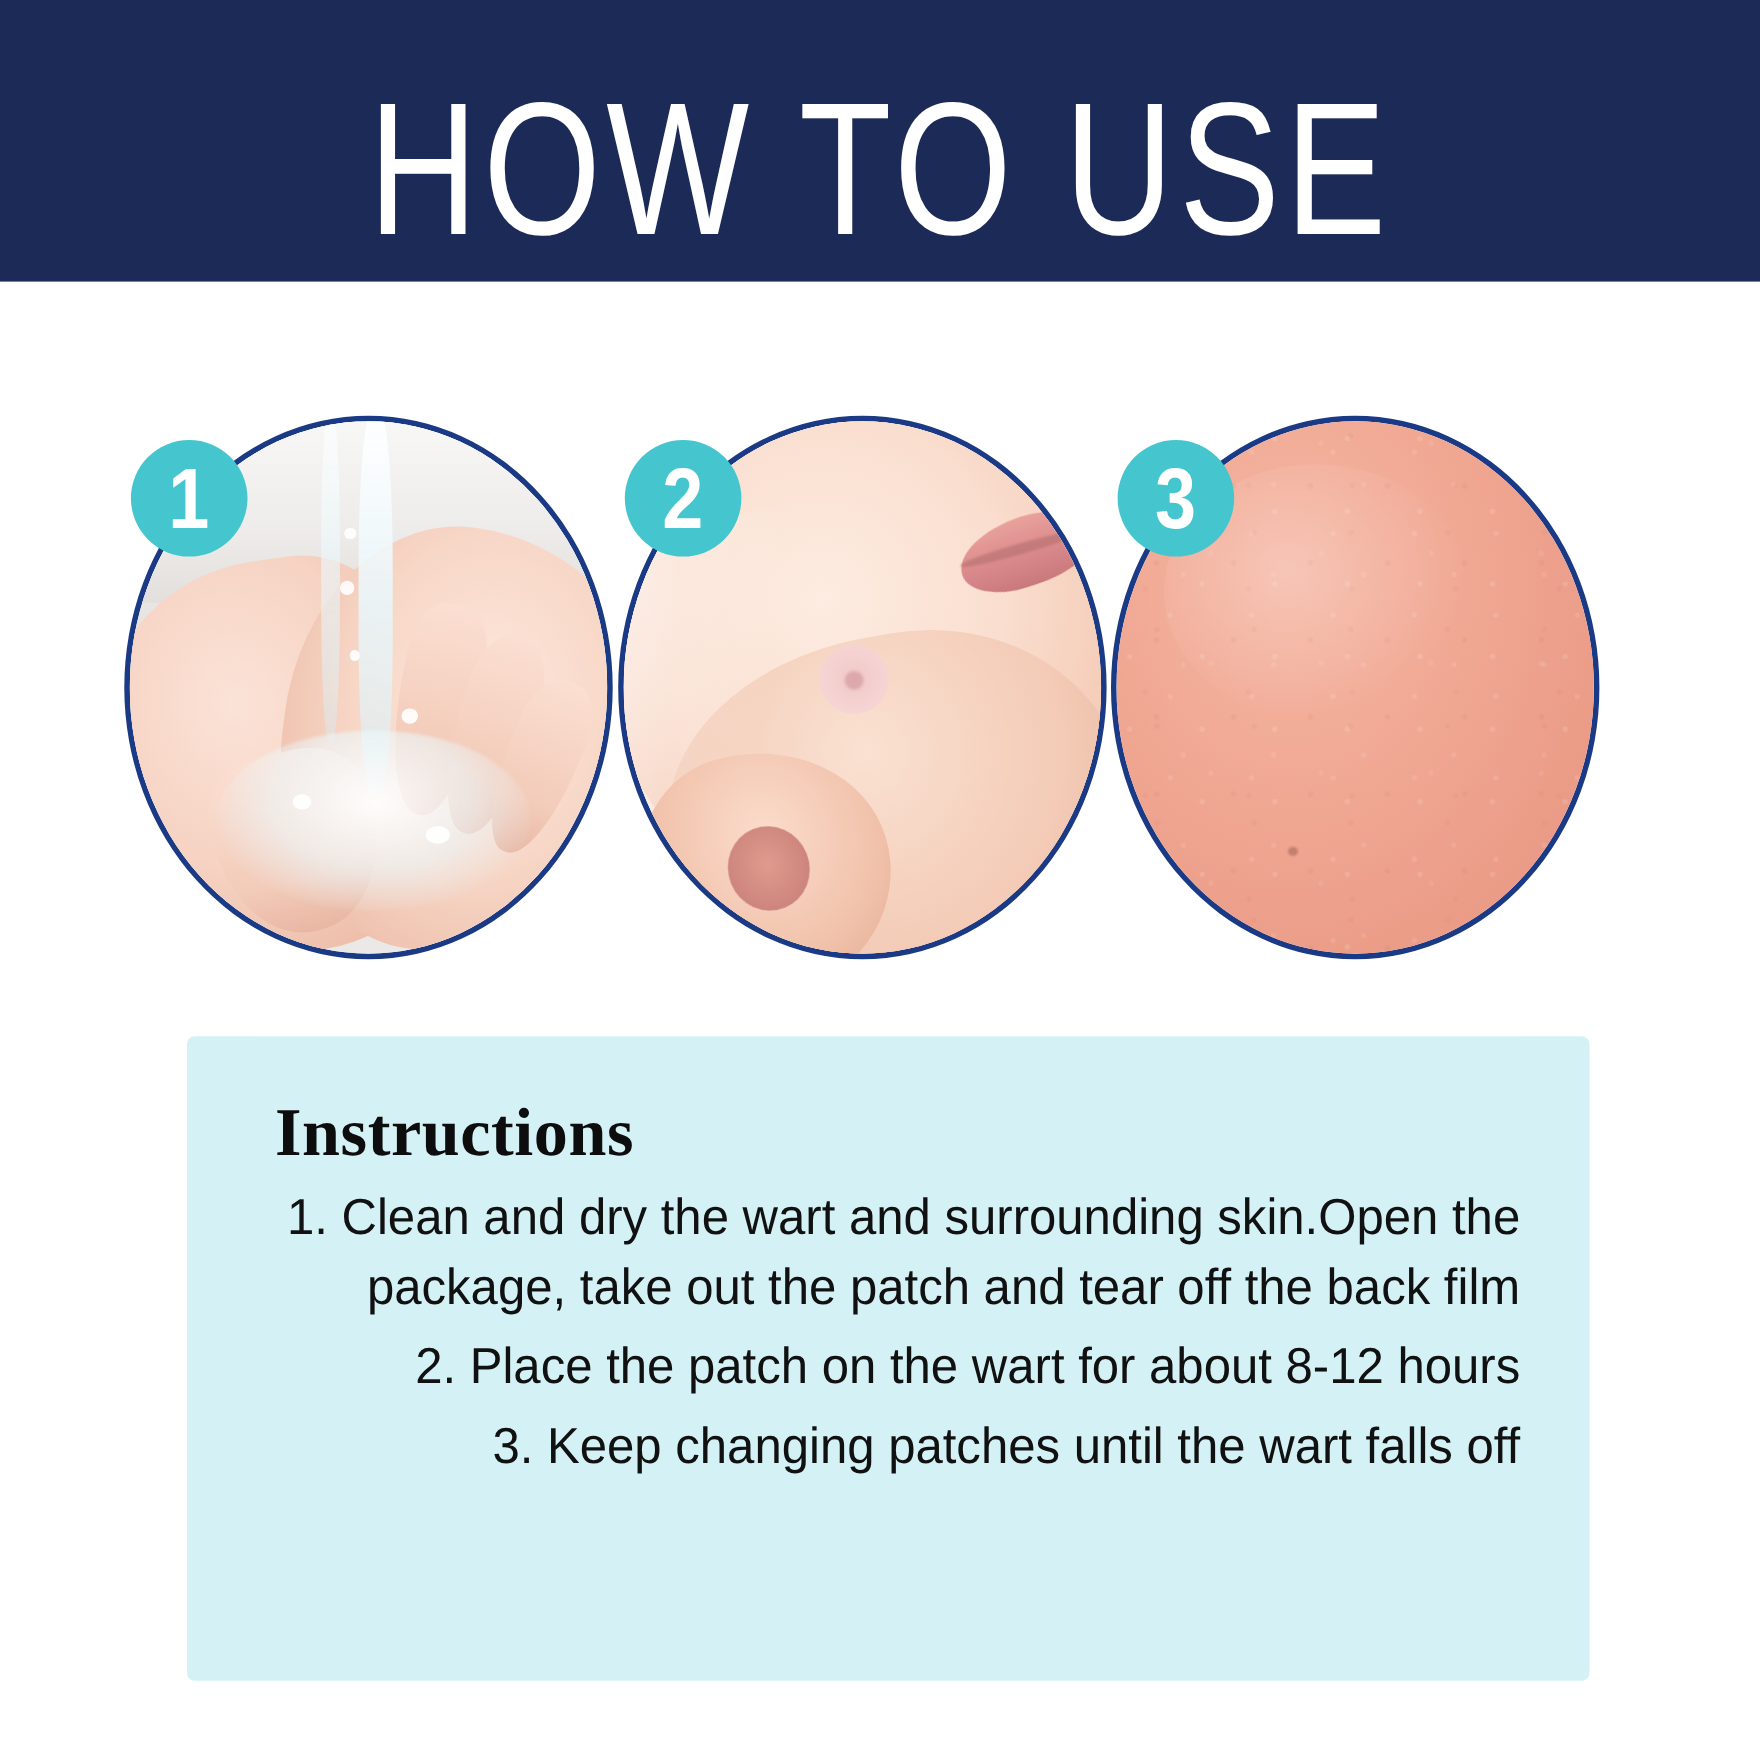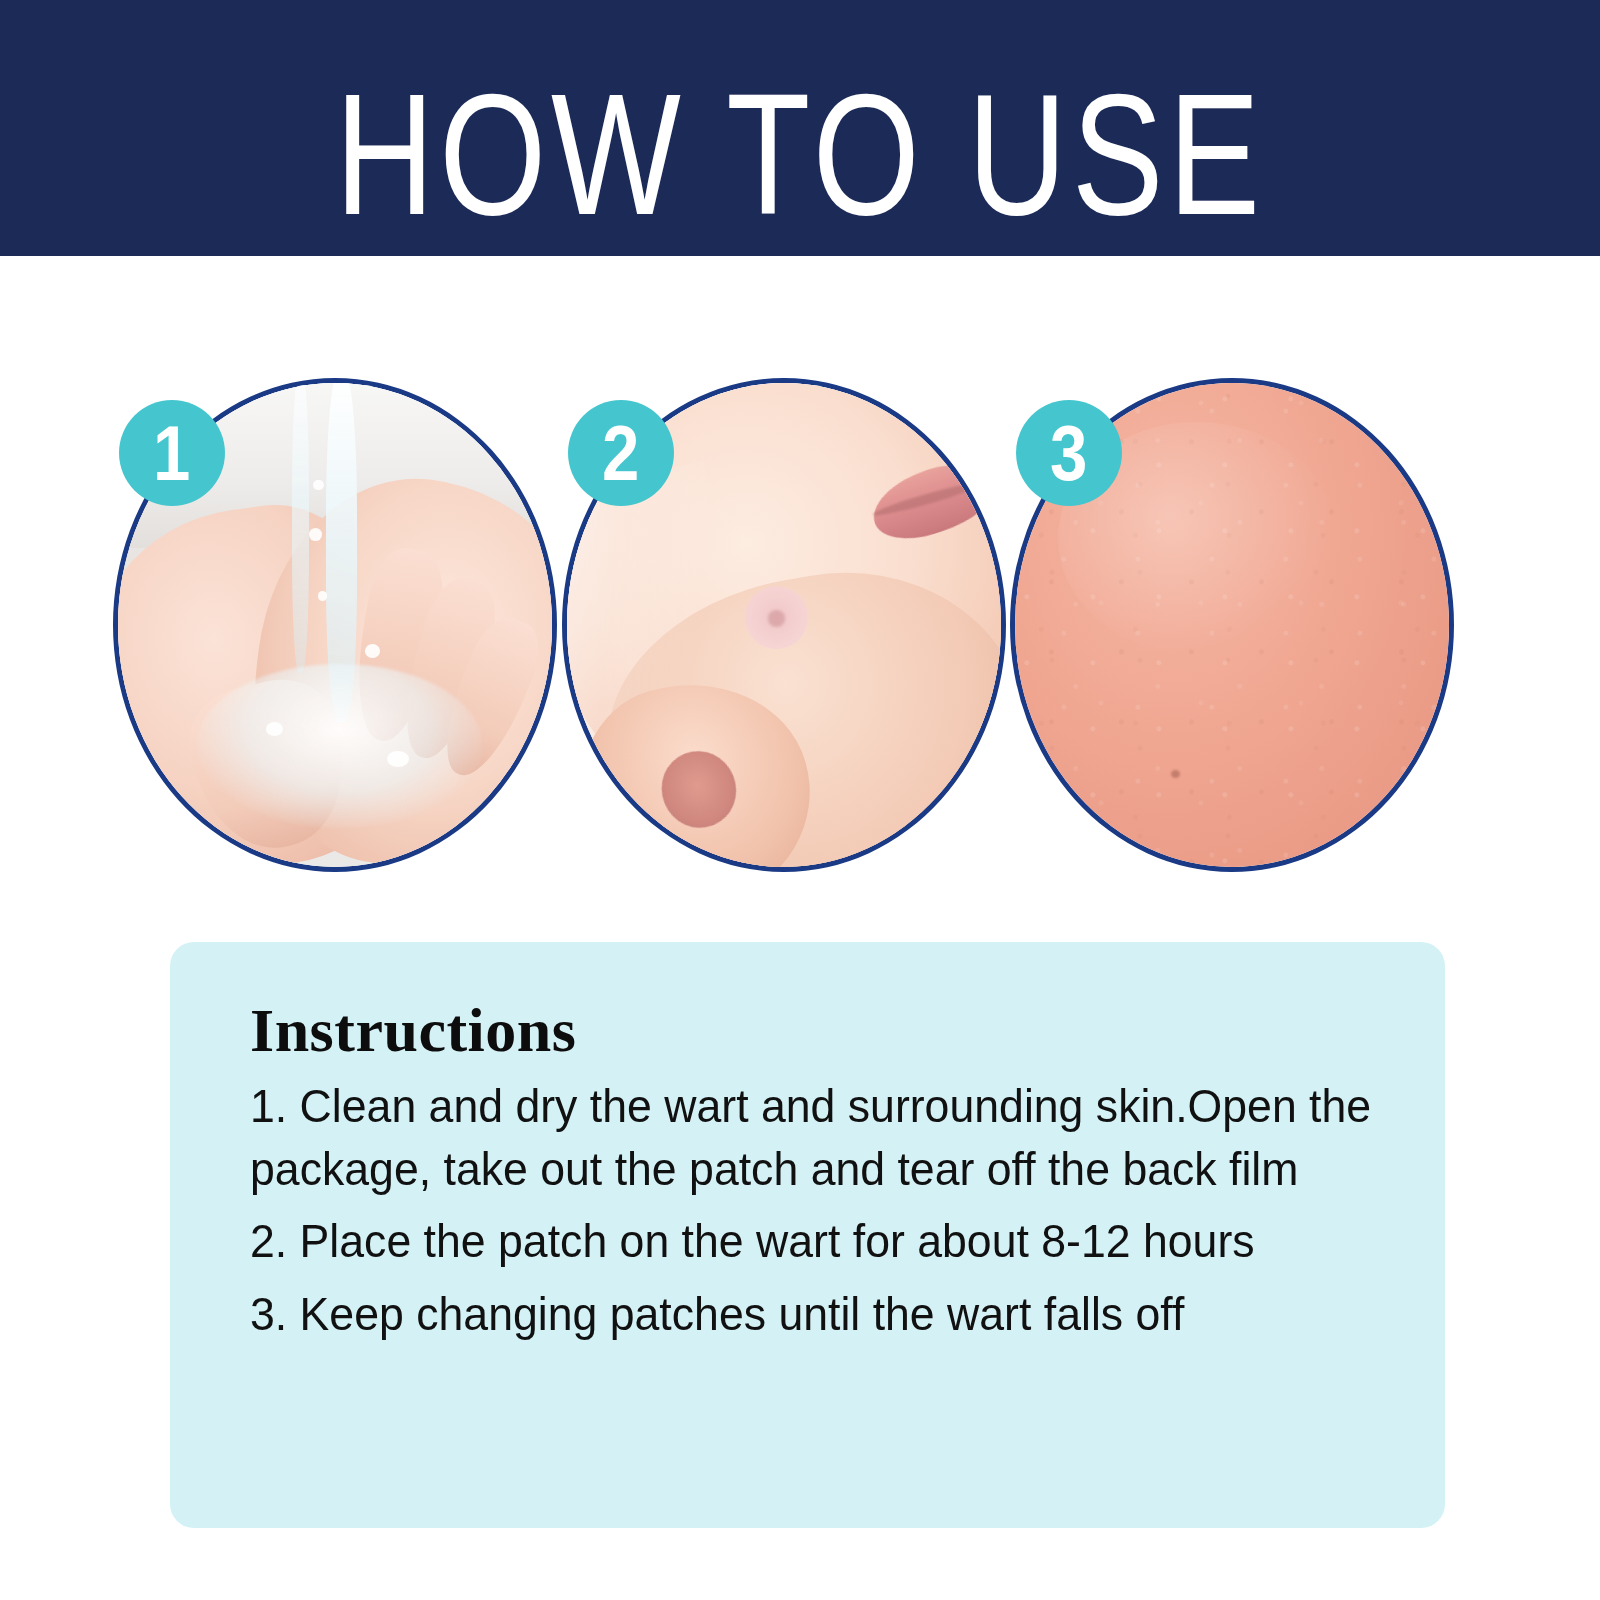--- a/index.html
+++ b/index.html
@@ -317,37 +317,38 @@
   }
 
   
   .instructions-card {
     position: absolute;
     left: 170px;
     top: 942px;
     width: 1275px;
     height: 586px;
     background: #d4f2f6;
-    border-radius: 24px;
+    border-radius: 7px;
     box-sizing: border-box;
     padding: 56px 28px 40px 80px;
   }
   .instructions-title {
     font-family: "Liberation Serif", "DejaVu Serif", serif;
     font-weight: 700;
     font-size: 62px;
     color: #0d0d0d;
     line-height: 1.05;
     margin: 0 0 12px 0;
     letter-spacing: 0.5px;
   }
   .instructions-list {
     list-style: none;
     margin: 0;
     padding: 0;
+    text-align: right;
   }
   .instructions-list li {
     font-family: "Liberation Sans Narrow", "Liberation Sans", sans-serif;
     font-size: 46px;
     color: #111111;
     line-height: 1.36;
     margin: 0 0 10px 0;
     transform: scaleX(0.97);
     transform-origin: left center;
   }

